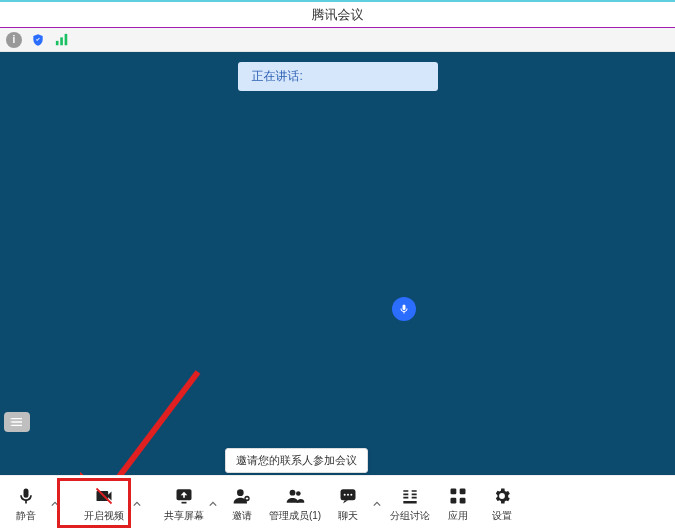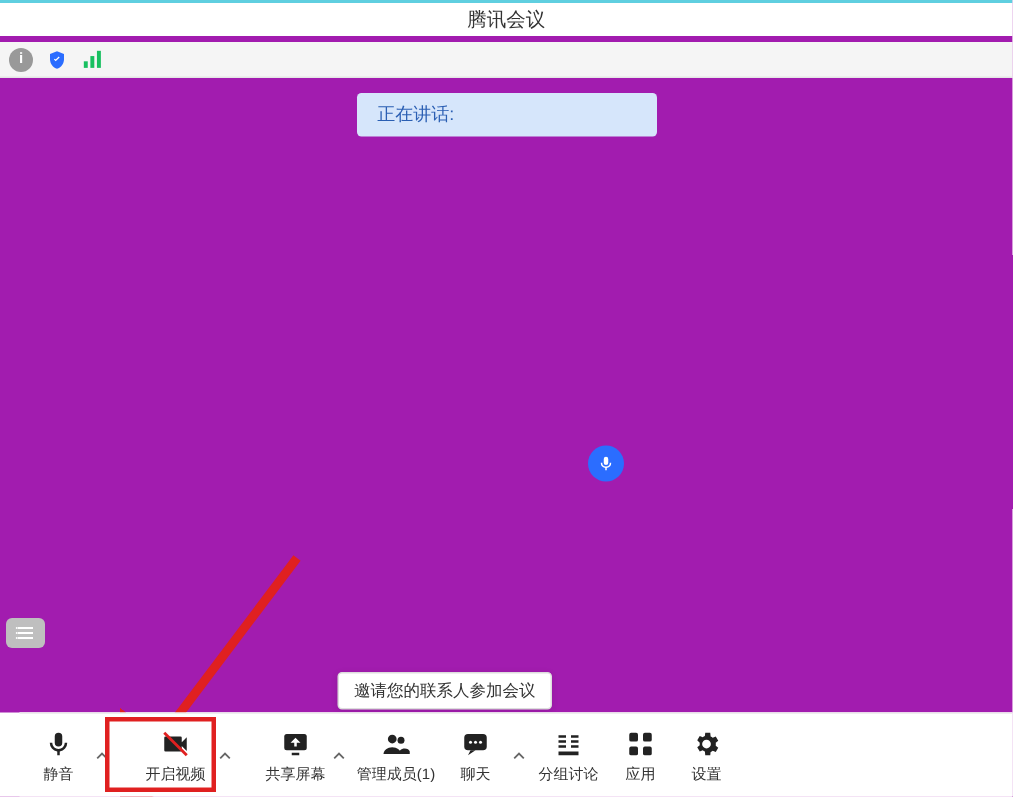--- a/index.html
+++ b/index.html
@@ -7,21 +7,21 @@
   
   .titlebar {
     height: 28px;
     border-top: 2px solid #5fcfe0;
     display: flex;
     align-items: center;
     justify-content: center;
     font-size: 13px;
     color: #333;
     background: #fff;
-    border-bottom: 4px solid #a21caf;
+    border-bottom: 1px solid #a21caf;
   }
   
   .statusbar {
     height: 24px;
     background: #f5f5f5;
     border-bottom: 1px solid #e5e5e5;
     display: flex;
     align-items: center;
     padding: 0 6px;
     gap: 8px;
@@ -32,21 +32,21 @@
     display: flex; align-items: center; justify-content: center;
     font-size: 10px; font-weight: bold;
   }
   .info-badge { background: #999; color: #fff; }
   .shield-badge { color: #2b6dff; }
   .signal-badge svg { display: block; }
   
   .main {
     position: relative;
     height: calc(531px - 28px - 24px - 56px);
-    background: #a21caf;
+    background: #0c4a6e;
   }
   .speaking-banner {
     position: absolute;
     top: 10px; left: 50%; transform: translateX(-50%);
     background: #d6e6fb;
     color: #2b5fb3;
     font-size: 12px;
     padding: 6px 14px;
     border-radius: 3px;
     min-width: 200px;
@@ -85,21 +85,21 @@
     border-radius: 3px;
     padding: 4px 10px;
     font-size: 11px;
     color: #333;
     box-shadow: 0 1px 4px rgba(0,0,0,0.1);
     text-align: center;
   }
   
   .toolbar {
     position: absolute;
-    bottom: 0; left: 13px; right: 0;
+    bottom: 0; left: 0; right: 0;
     height: 56px;
     background: #fff;
     border-top: 1px solid #eee;
     display: flex;
     align-items: center;
     padding: 0 4px;
   }
   .tool-item {
     display: flex;
     flex-direction: column;
@@ -230,20 +230,31 @@
     </div>
     <span>共享屏幕</span>
   </div>
   <div class="tool-caret">
     <svg viewBox="0 0 10 10">
         <path d="M1 7l4-4 4 4" stroke="#666" stroke-width="1.5" fill="none"></path>
       </svg>
   </div>
 
 
+  <div class="tool-item">
+    <div class="ico">
+      <svg viewBox="0 0 24 24">
+          <circle cx="10" cy="8" r="4" fill="#222"></circle>
+          <path d="M2 20c0-3.3 3.6-6 8-6s8 2.7 8 6v1H2v-1z" fill="#222"></path>
+          <circle cx="18" cy="15" r="3.2" fill="#222"></circle>
+          <path d="M18 13.5v3M16.5 15h3" stroke="#fff" stroke-width="1.2"></path>
+        </svg>
+    </div>
+    <span>邀请</span>
+  </div>
 
   <div class="tool-item" style="min-width:62px;">
     <div class="ico">
       <svg viewBox="0 0 24 24">
           <circle cx="9" cy="8" r="3.5" fill="#222"></circle>
           <circle cx="16" cy="9" r="2.8" fill="#222"></circle>
           <path d="M2 20c0-3 3.2-5.5 7-5.5s7 2.5 7 5.5H2z" fill="#222"></path>
           <path d="M14 20c0-2.4 2-4.5 5-4.5 2 0 3.5 1 4 2.5V20h-9z" fill="#222"></path>
         </svg>
     </div>

